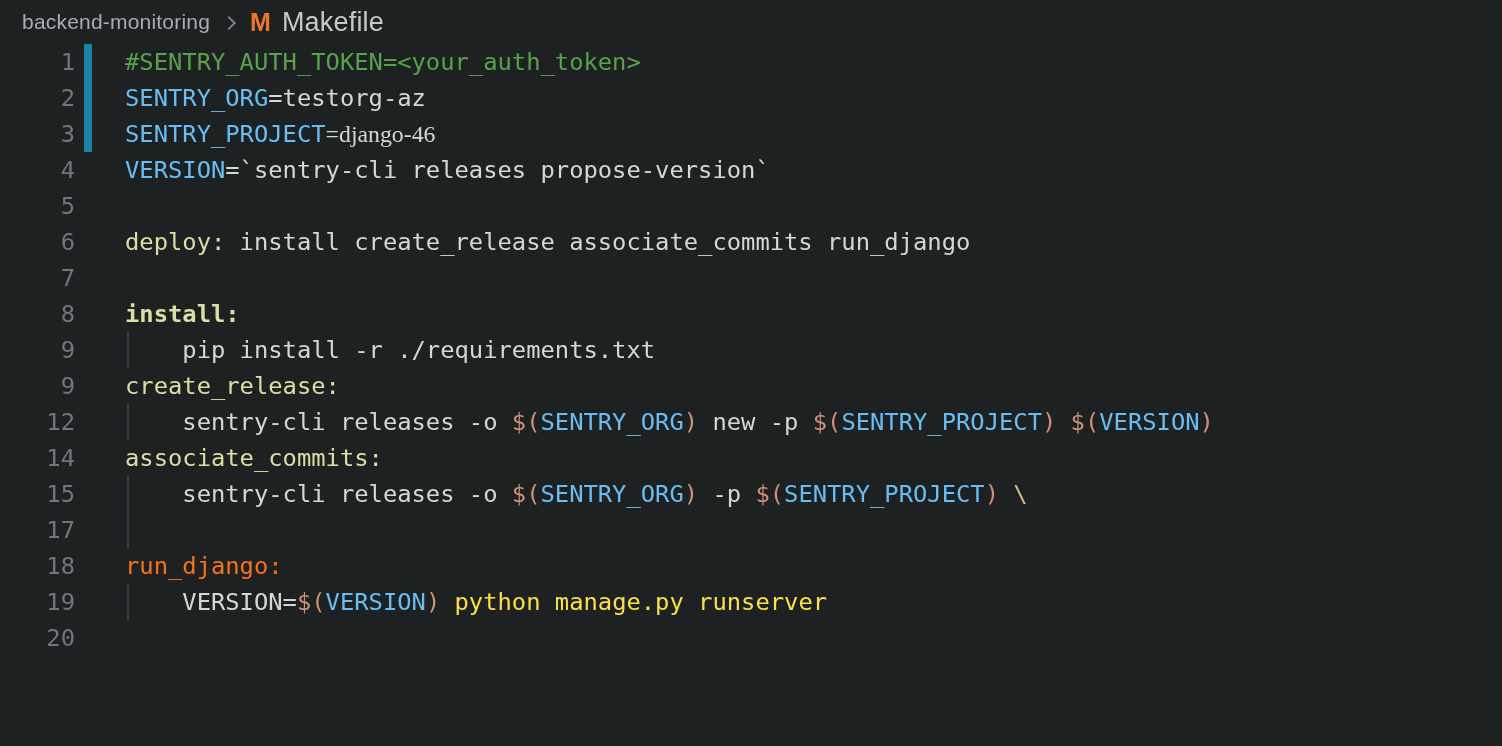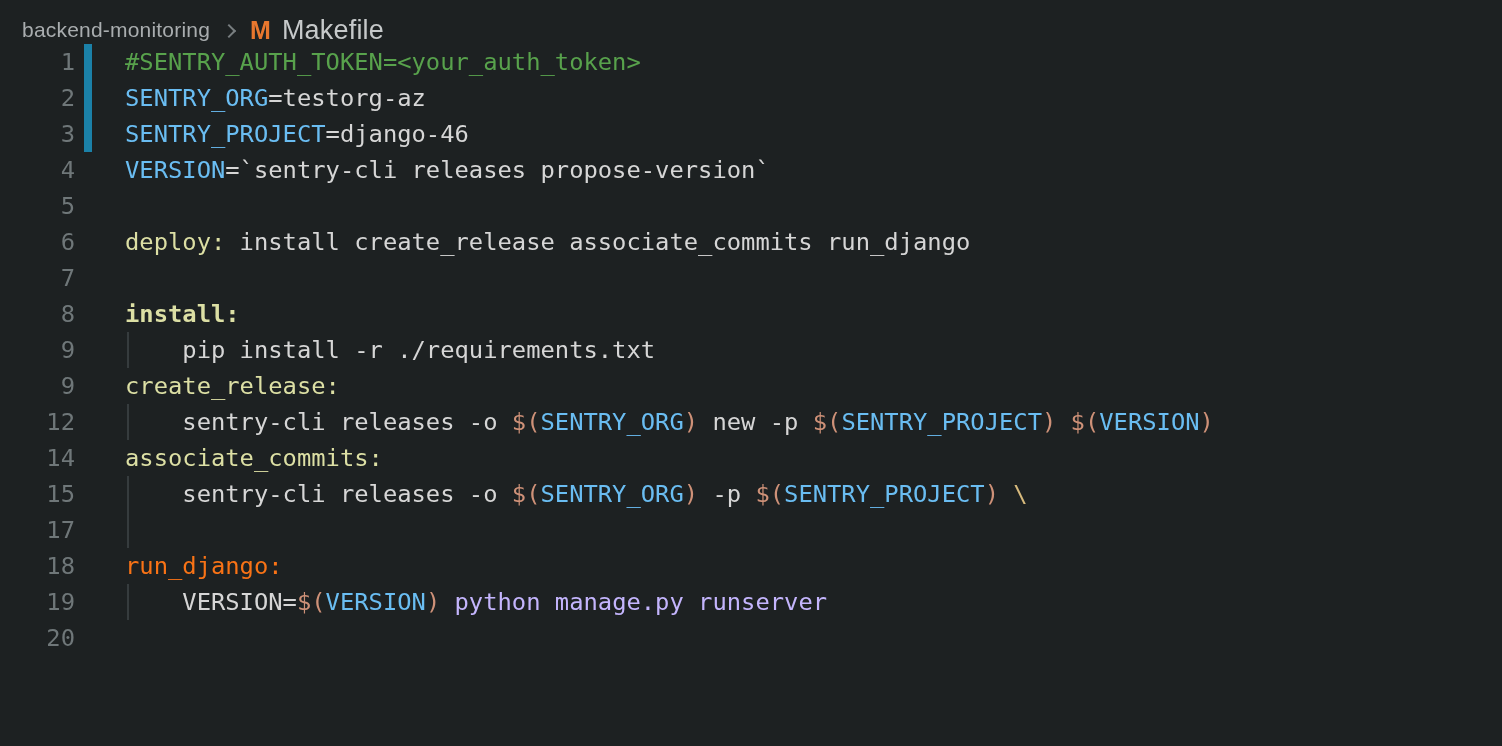--- a/index.html
+++ b/index.html
@@ -7,21 +7,21 @@
   body {
     background:#1d2122;
     overflow:hidden;
     font-family:"Liberation Sans", sans-serif;
     position:relative;
   }
   .app { position:absolute; inset:0; }
 
   
   .breadcrumb {
-    position:absolute; top:8px; left:0; right:0; height:44px;
+    position:absolute; top:0; left:0; right:0; height:44px;
     display:flex; align-items:center; padding-left:22px;
   }
   .crumb-folder { font-size:21px; color:#a9adaf; letter-spacing:.2px; }
   .chev {
     width:10px; height:10px; margin:0 16px 0 14px;
     border-top:2.5px solid #787e80; border-right:2.5px solid #787e80;
     transform:rotate(45deg); display:inline-block; margin-top:2px;
   }
   .micon {
     color:#e8772e; font-weight:700; font-size:25px; margin-right:11px;
@@ -69,21 +69,21 @@
         <div class="codetext"><span style="color: rgb(88, 162, 76); margin-top: 44px;">#SENTRY_AUTH_TOKEN=&lt;your_auth_token&gt;</span></div>
       </div>
       <div class="row">
         <div class="lnum">2</div>
         <div class="modbar"></div>
         <div class="codetext"><span style="color: rgb(106, 189, 242);">SENTRY_ORG</span><span style="color: rgb(214, 214, 214);">=testorg-az</span></div>
       </div>
       <div class="row">
         <div class="lnum">3</div>
         <div class="modbar"></div>
-        <div class="codetext"><span style="color: rgb(106, 189, 242);">SENTRY_PROJECT</span><span style="color: rgb(214, 214, 214);">=django-46</span></div>
+        <div class="codetext"><span style="color: rgb(106, 189, 242);">SENTRY_PROJECT</span><span style="color: rgb(214, 214, 214); font-family: Liberation Serif, serif;">=django-46</span></div>
       </div>
       <div class="row">
         <div class="lnum">4</div>
         <div class="codetext"><span style="color: rgb(106, 189, 242);">VERSION</span><span style="color: rgb(214, 214, 214);">=`sentry-cli releases propose-version`</span></div>
       </div>
       <div class="row">
         <div class="lnum">5</div>
       </div>
       <div class="row">
         <div class="lnum">6</div>
@@ -123,20 +123,20 @@
         <div class="lnum">17</div>
         <div class="guide" style="left: 127px;"></div>
       </div>
       <div class="row">
         <div class="lnum">18</div>
         <div class="codetext"><span style="color: #f97316;">run_django:</span></div>
       </div>
       <div class="row">
         <div class="lnum">19</div>
         <div class="guide" style="left: 127px;"></div>
-        <div class="codetext"><span style="color: rgb(214, 214, 214);">    VERSION=</span><span style="color: rgb(206, 145, 120);">$(</span><span style="color: rgb(106, 189, 242);">VERSION</span><span style="color: rgb(206, 145, 120);">)</span><span style="color: #c4b5fd;"> python manage.py runserver</span></div>
+        <div class="codetext"><span style="color: rgb(214, 214, 214);">    VERSION=</span><span style="color: rgb(206, 145, 120);">$(</span><span style="color: rgb(106, 189, 242);">VERSION</span><span style="color: rgb(206, 145, 120);">)</span><span style="color: #fde047;"> python manage.py runserver</span></div>
       </div>
       <div class="row">
         <div class="lnum">20</div>
       </div>
     </div>
 
 </div>
 
 </body></html>

